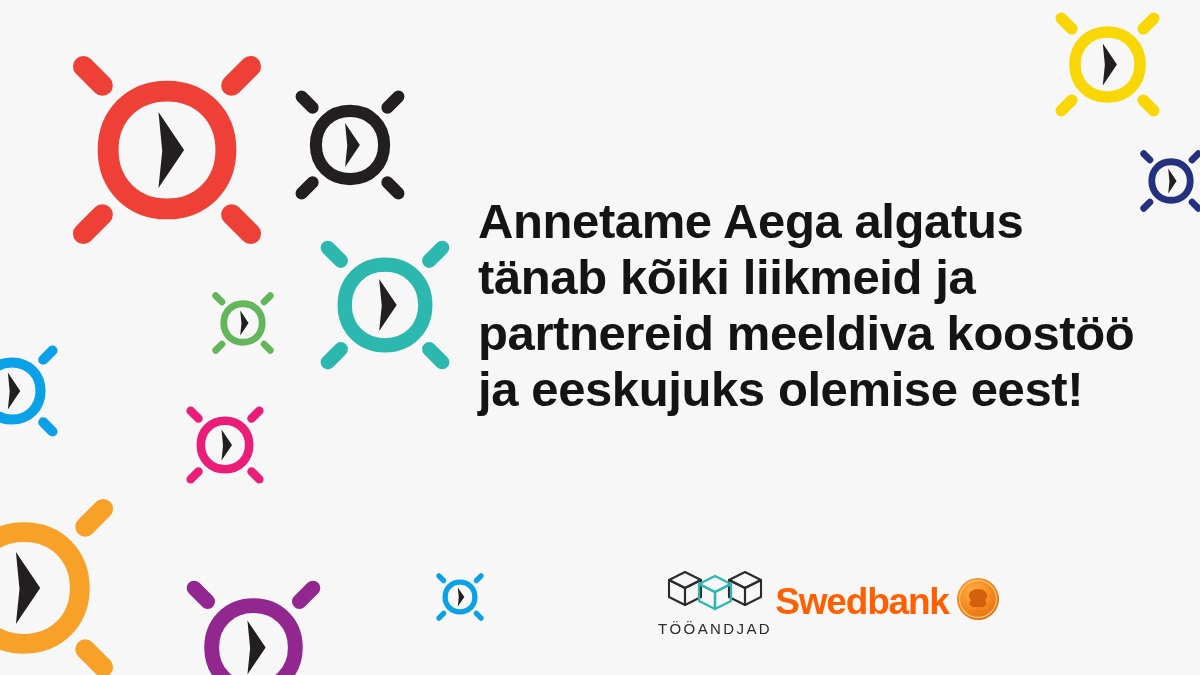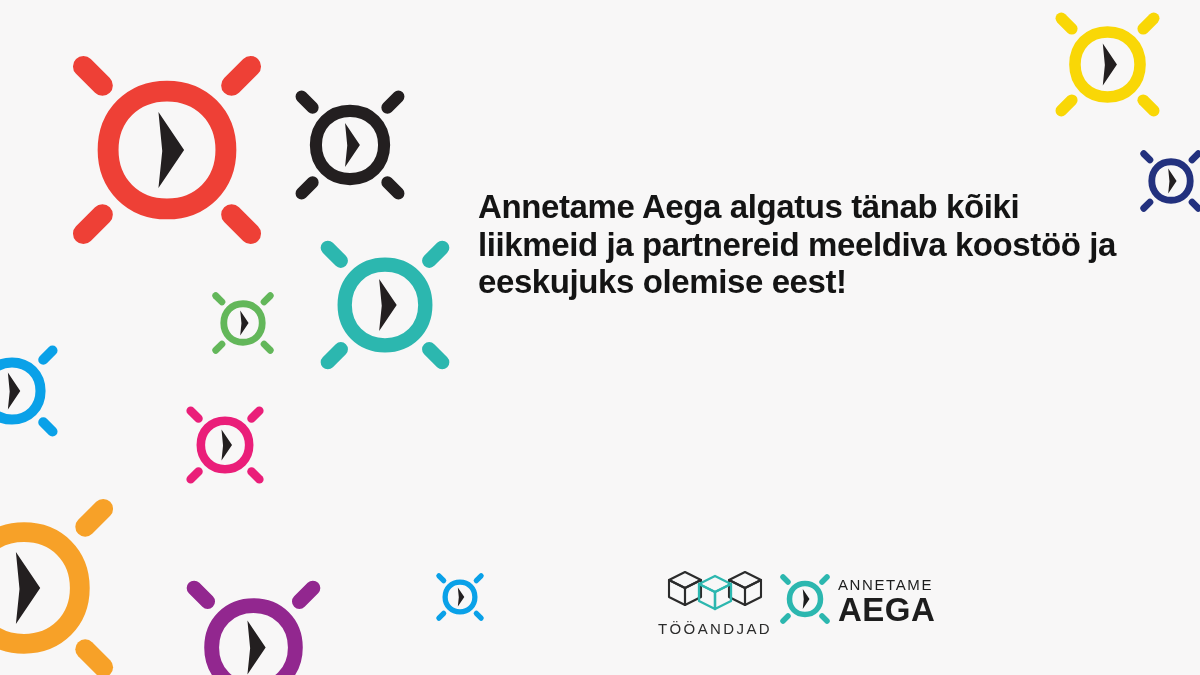--- a/index.html
+++ b/index.html
@@ -26,23 +26,23 @@
   .clock {
     position: absolute;
     overflow: visible;
   }
   .clock svg { display: block; overflow: visible; }
 
   
   #headline {
     position: absolute;
     left: 478px;
-    top: 188px;
+    top: 194px;
     width: 660px;
-    font-size: 33px;
+    font-size: 49px;
     font-weight: bold;
     line-height: 1.14;
     letter-spacing: -0.4px;
     color: #141414;
     white-space: pre-line;
   }
 
   
   #logo-strip {
     position: absolute;
@@ -286,35 +286,43 @@
           <g fill="none" stroke="#2cb7af" stroke-width="2.3" stroke-linejoin="round">
             <path d="M36 18 L52 10 L68 18 L52 26 Z"></path>
             <path d="M36 18 L36 35 L52 43 L52 26 Z"></path>
             <path d="M68 18 L68 35 L52 43 L52 26 Z"></path>
           </g>
         </svg>
       </span>
       <span class="caption">TÖÖANDJAD</span>
     </div>
 
-
-    <div class="logo-aega">
-      <span>
-        <svg width="50" height="50" viewBox="0 0 100 100" aria-hidden="true" style="overflow:visible">
-          <g fill="none" stroke="#2cb7af" stroke-width="11" stroke-linecap="round">
-            <path d="M50 19 C68 19 81 32 81 50 C81 68 68 81 50 81 C32 81 19 68 19 50 C19 32 32 19 50 19 Z"></path>
-            <line x1="6" y1="6" x2="16" y2="16"></line>
-            <line x1="94" y1="6" x2="84" y2="16"></line>
-            <line x1="6" y1="94" x2="16" y2="84"></line>
-            <line x1="94" y1="94" x2="84" y2="84"></line>
+    <div class="logo-swedbank">
+      <span class="wordmark">Swedbank</span>
+      <span class="coin">
+        <svg width="44" height="44" viewBox="0 0 44 44" aria-hidden="true">
+          <defs>
+            <radialGradient id="coinGrad" cx="40%" cy="35%" r="72%">
+              <stop offset="0%" stop-color="#ffb347"></stop>
+              <stop offset="55%" stop-color="#f58a1f"></stop>
+              <stop offset="100%" stop-color="#e2680f"></stop>
+            </radialGradient>
+          </defs>
+          <circle cx="22" cy="22" r="21" fill="url(#coinGrad)"></circle>
+          <circle cx="22" cy="22" r="18.5" fill="none" stroke="#fbc66a" stroke-width="1.3"></circle>
+
+          <g fill="#d2600c">
+            <path d="M22 12 c5.8 0 9.2 3.3 9.2 6.7 c0 2 -1.2 3.6 -2.8 4.4
+                     c1.2 .6 2 1.8 2 3.1 c0 2.3 -2.4 4 -5.4 4
+                     c-1 0 -1.9 -.2 -2.7 -.5 l0 4.8 l-.6 0 l0 -4.8
+                     c-.8 .3 -1.7 .5 -2.7 .5 c-3 0 -5.4 -1.7 -5.4 -4
+                     c0 -1.3 .8 -2.5 2 -3.1 c-1.6 -.8 -2.8 -2.4 -2.8 -4.4
+                     c0 -3.4 3.4 -6.7 9.2 -6.7 z"></path>
+            <path d="M17 33.5 q5 1.6 10 0 q-5 2.6 -10 0 z"></path>
           </g>
-          <path d="M45.5 30 L59 50 L45.5 70 L47.5 50.5 Z" fill="#1d1d1d"></path>
         </svg>
       </span>
-      <span class="aega-words">
-        <span class="w-annetame">ANNETAME</span>
-        <span class="w-aega">AEGA</span>
-      </span>
     </div>
 
+
   </div>
 
 </div>
 
 </body></html>

